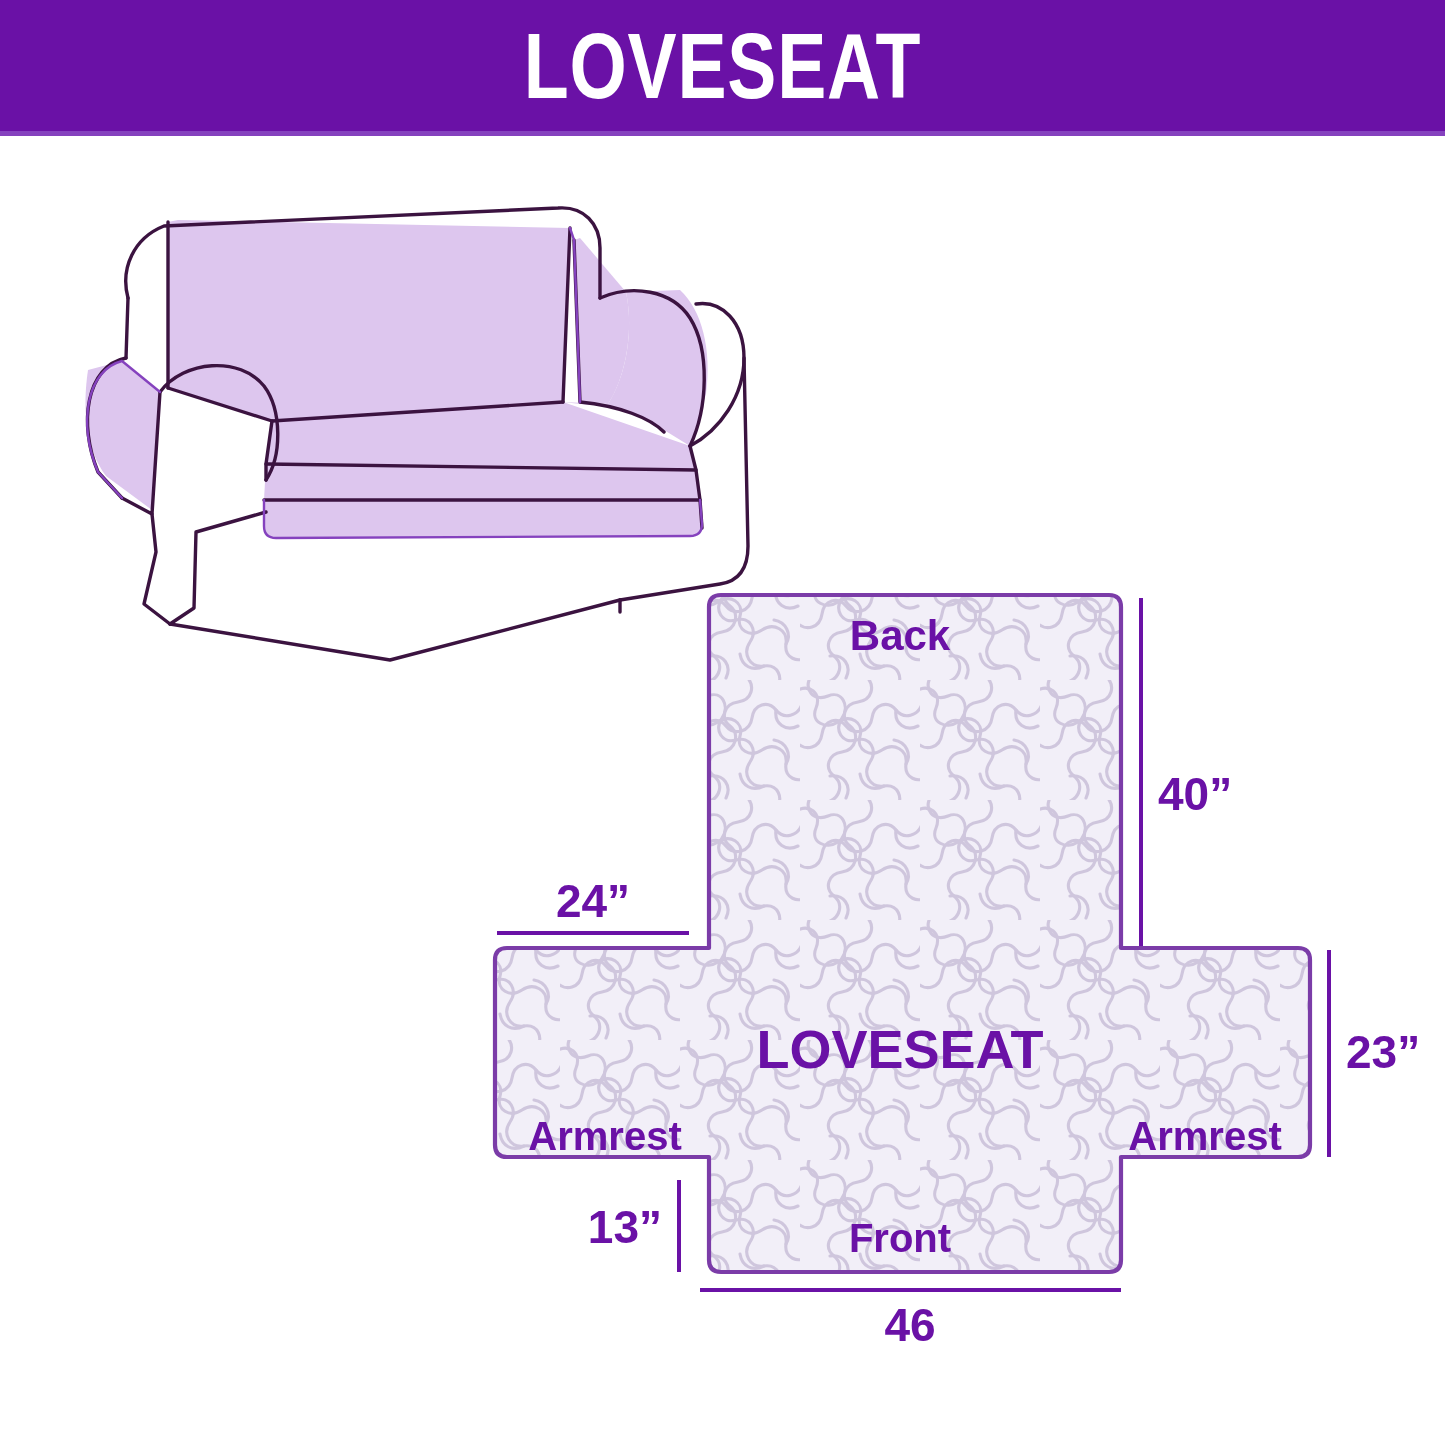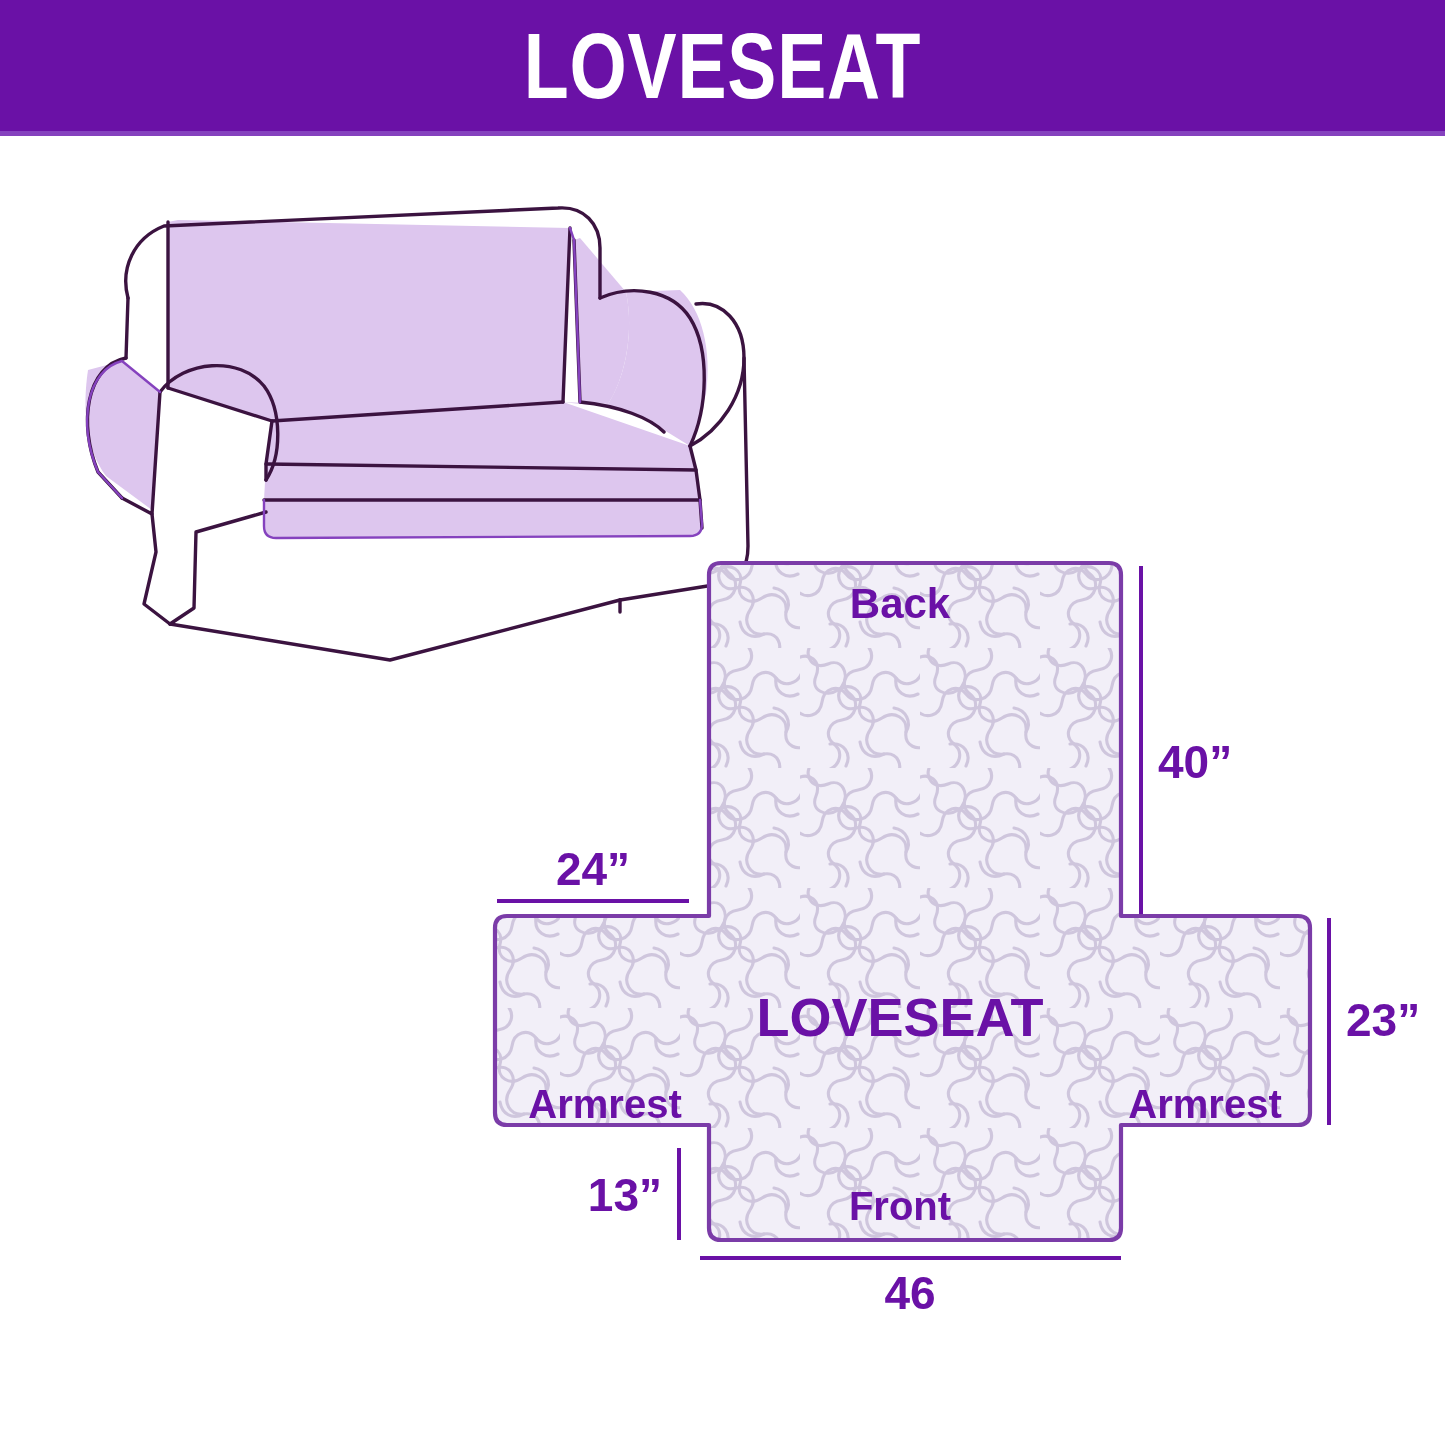--- a/index.html
+++ b/index.html
@@ -57,21 +57,21 @@
   #sofa-illustration {
     position: absolute;
     left: 60px;
     top: 180px;
     width: 720px;
     height: 470px;
   }
   #flat-pattern-diagram {
     position: absolute;
     left: 440px;
-    top: 528px;
+    top: 560px;
     width: 1005px;
     height: 790px;
   }
   svg { display: block; overflow: visible; }
 
   .dim-text {
     font-family: "Liberation Sans", sans-serif;
     font-weight: bold;
     fill: #6A11A6;
   }

